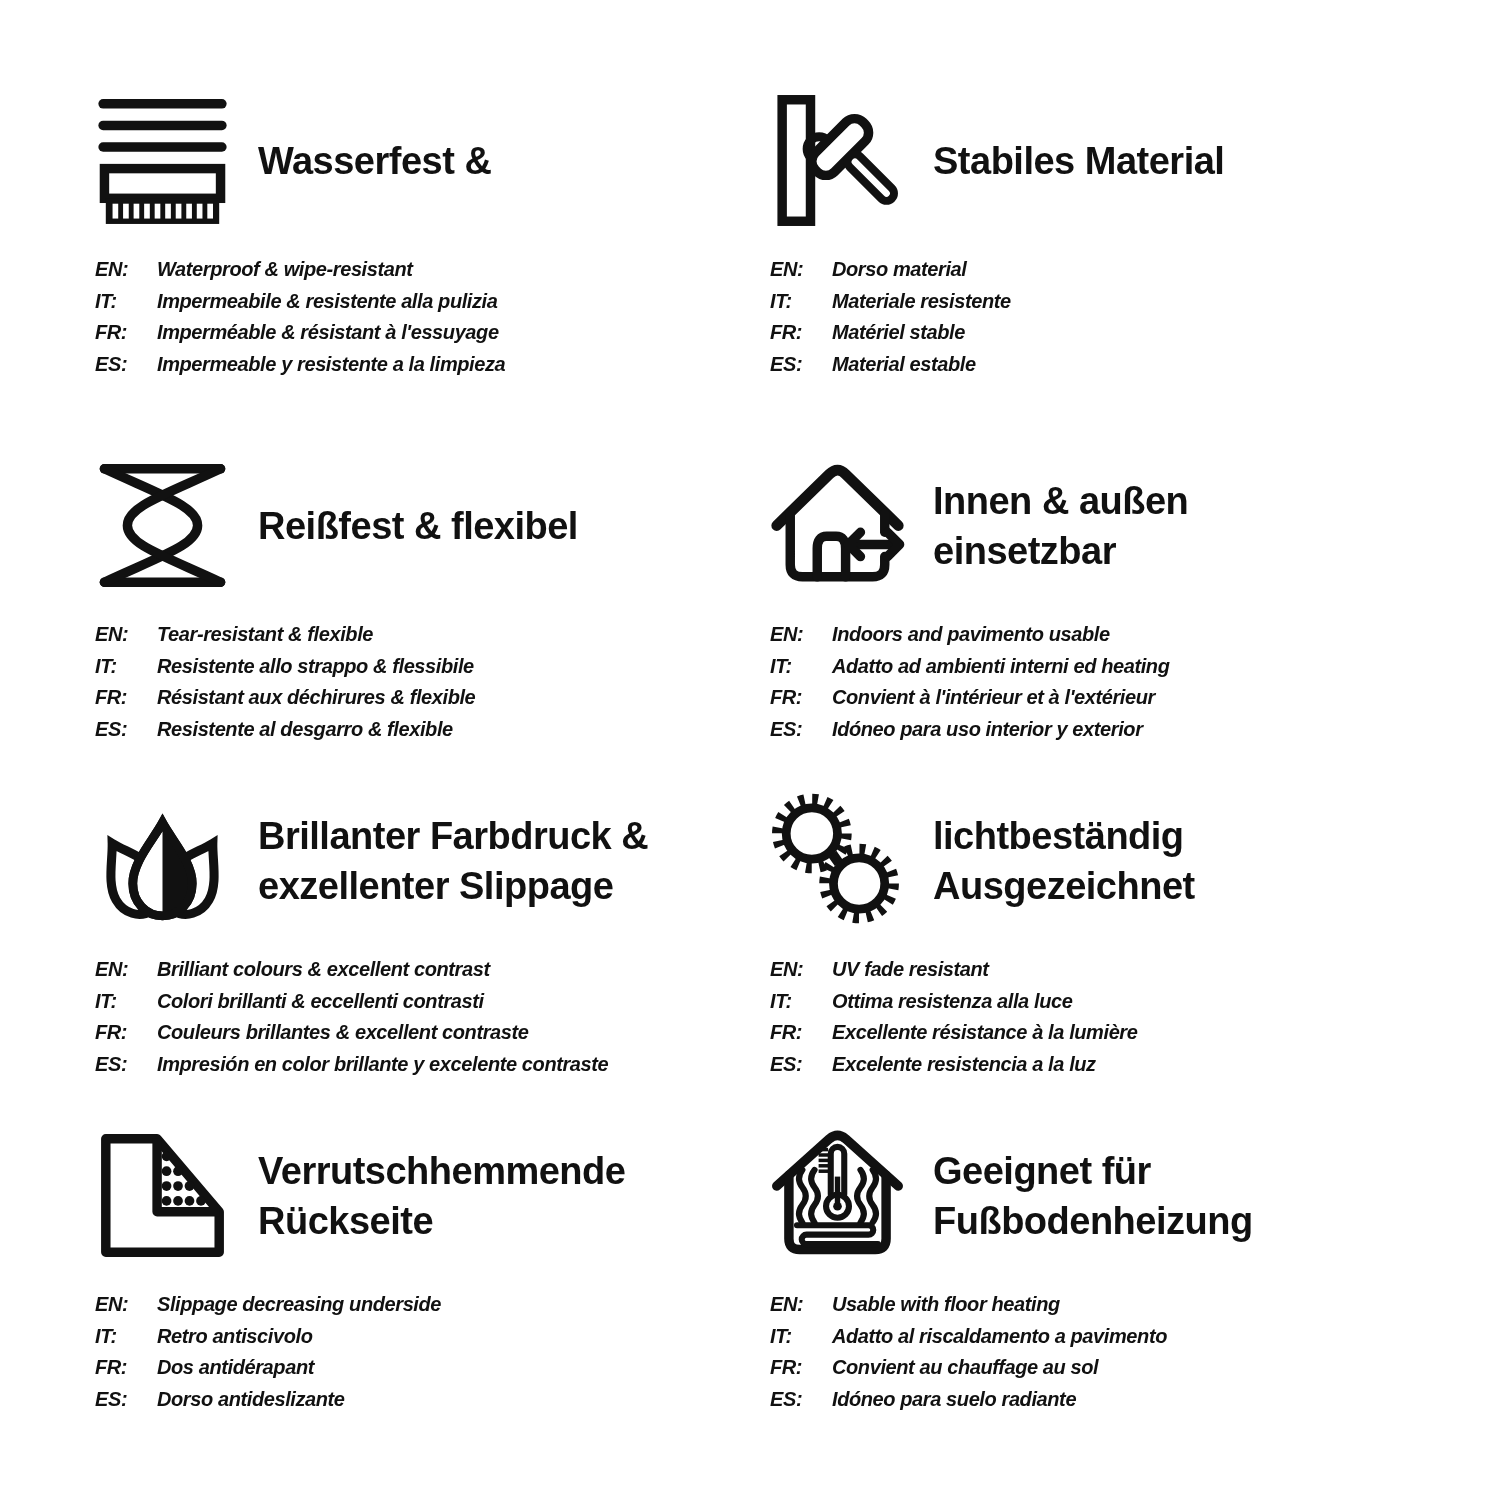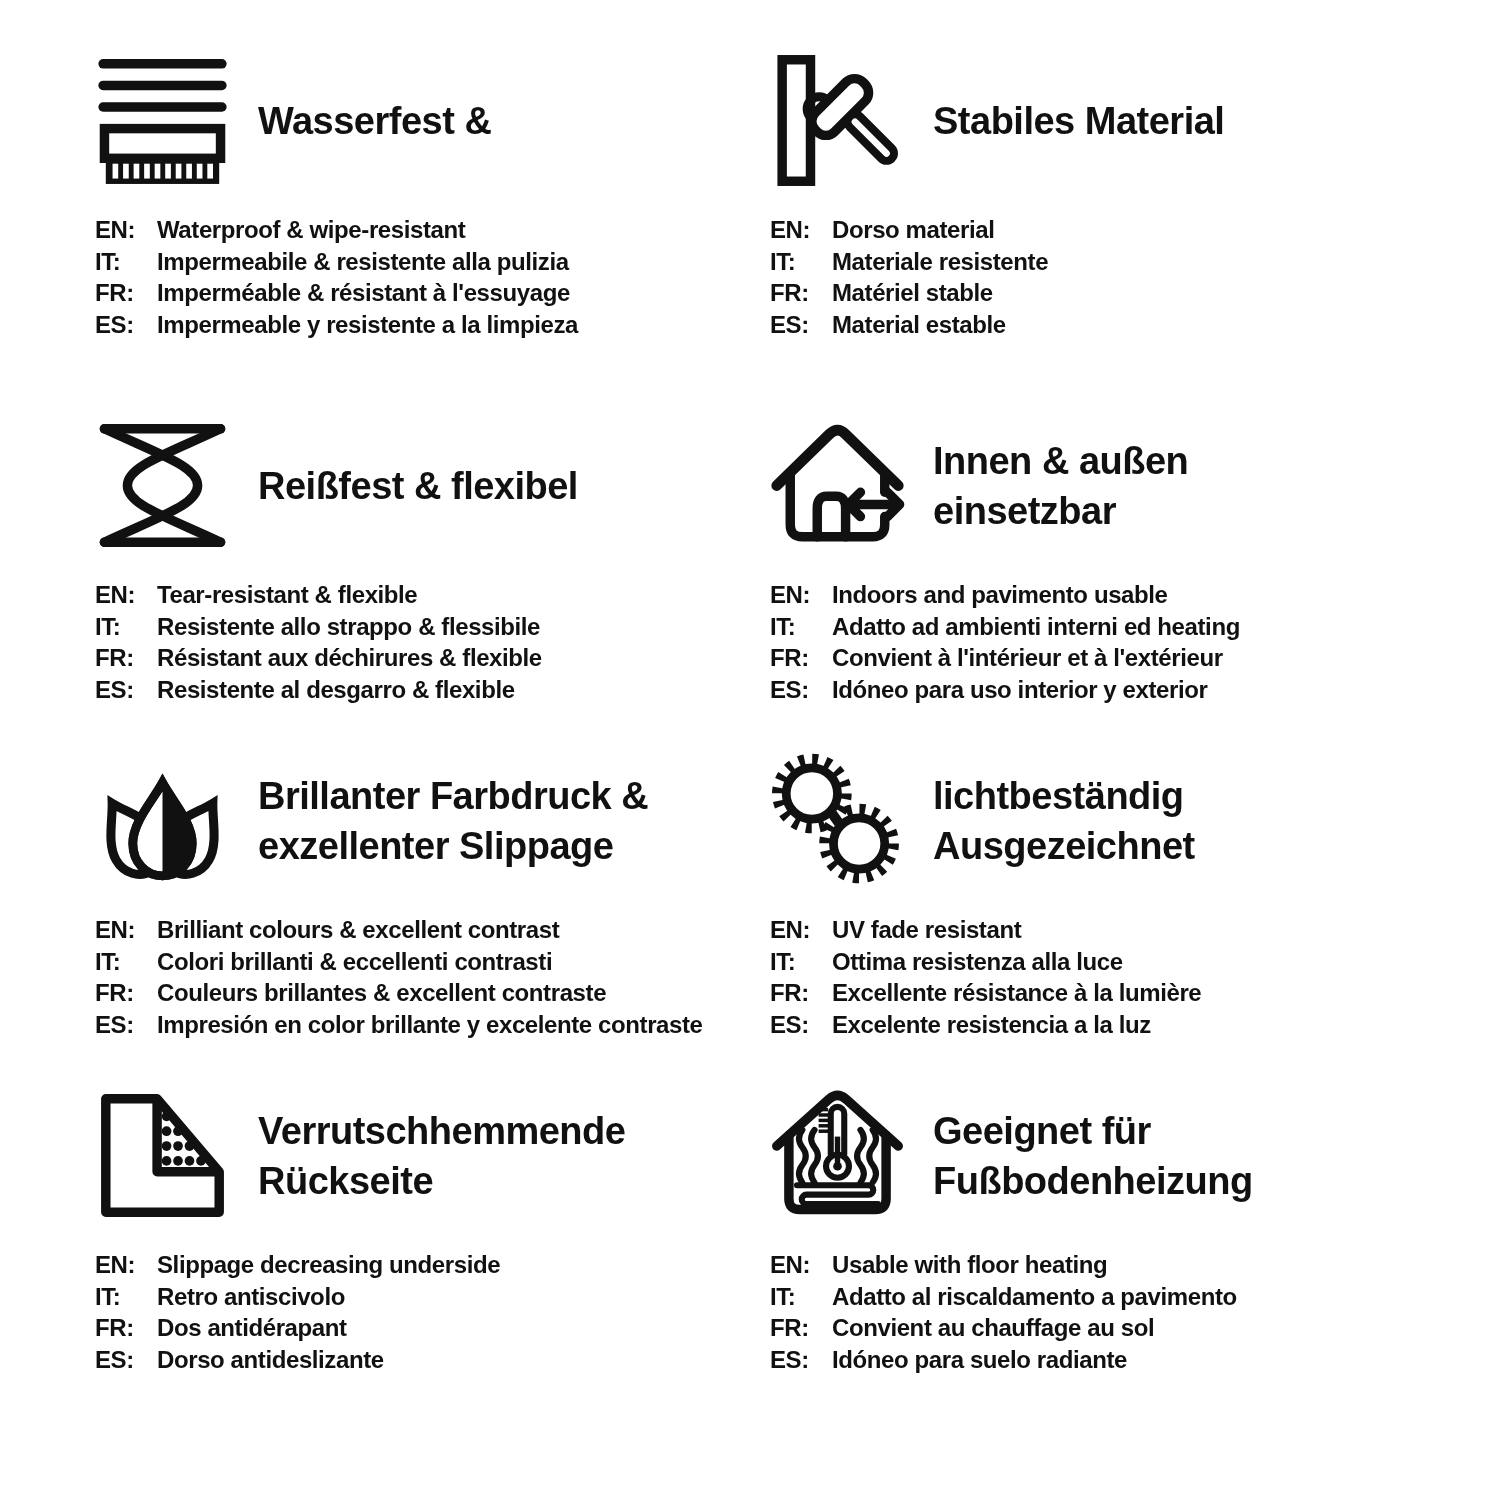--- a/index.html
+++ b/index.html
@@ -6,36 +6,37 @@
   html,body { background:#ffffff; }
   body {
     width:1500px; height:1500px;
     font-family:"Liberation Sans", sans-serif;
     color:#111; overflow:hidden;
   }
   .grid {
     display:grid;
     grid-template-columns:675px 675px;
     grid-template-rows:365px 335px 335px 340px;
-    padding:45px 0 0 95px;
+    padding:85px 0 0 95px;
   }
   .cell { padding-top:8px; }
   .head { display:flex; align-items:center; gap:28px; height:135px; }
   .icon { width:135px; height:135px; flex:0 0 135px; }
   .icon svg { width:100%; height:100%; display:block; }
   .title {
     font-size:38px; font-weight:700; line-height:50px;
     letter-spacing:-0.5px; color:#111;
   }
   .title-line:empty { display:none; }
   .trans { margin-top:26px; }
   .trow {
     display:flex; white-space:nowrap;
-    font-size:24px; font-weight:700; line-height:31.5px;
+    font-size:20px; font-weight:700; line-height:31.5px;
     letter-spacing:-0.4px;
+    font-style:italic;
   }
   .lang { width:62px; flex:0 0 62px; }
 </style>
 </head>
 <body>
 
 <div class="grid">
 
   <section class="cell">
     <div class="head">

